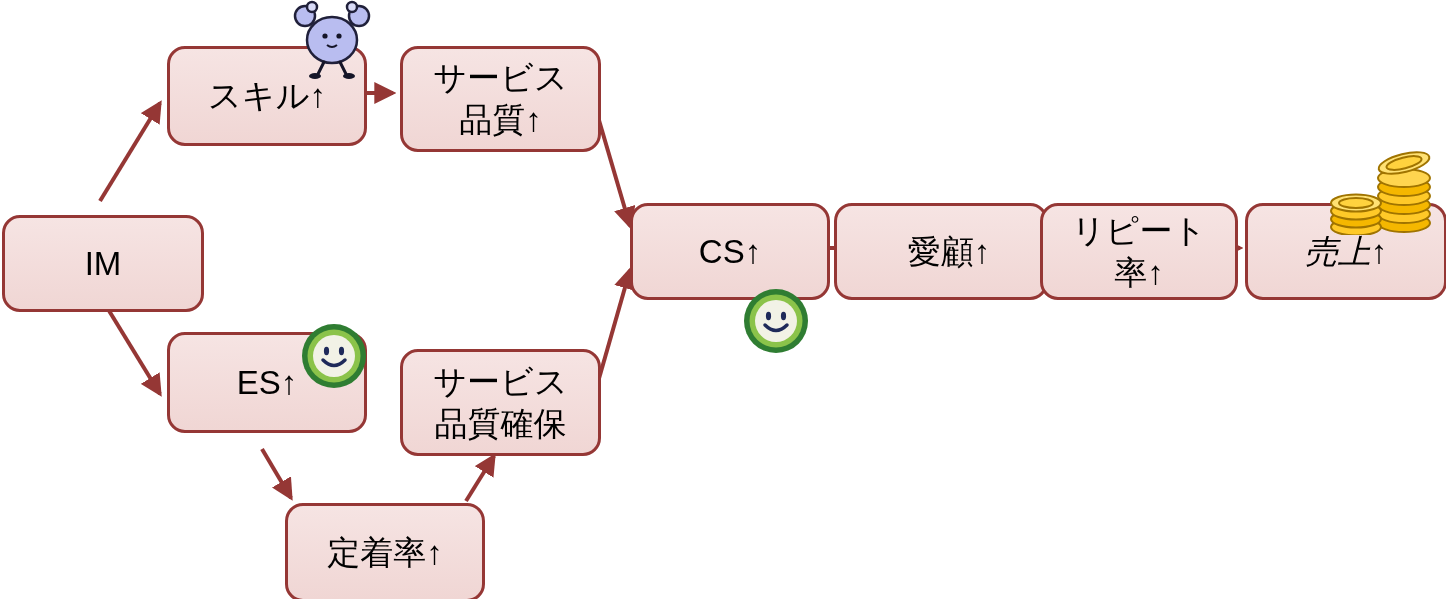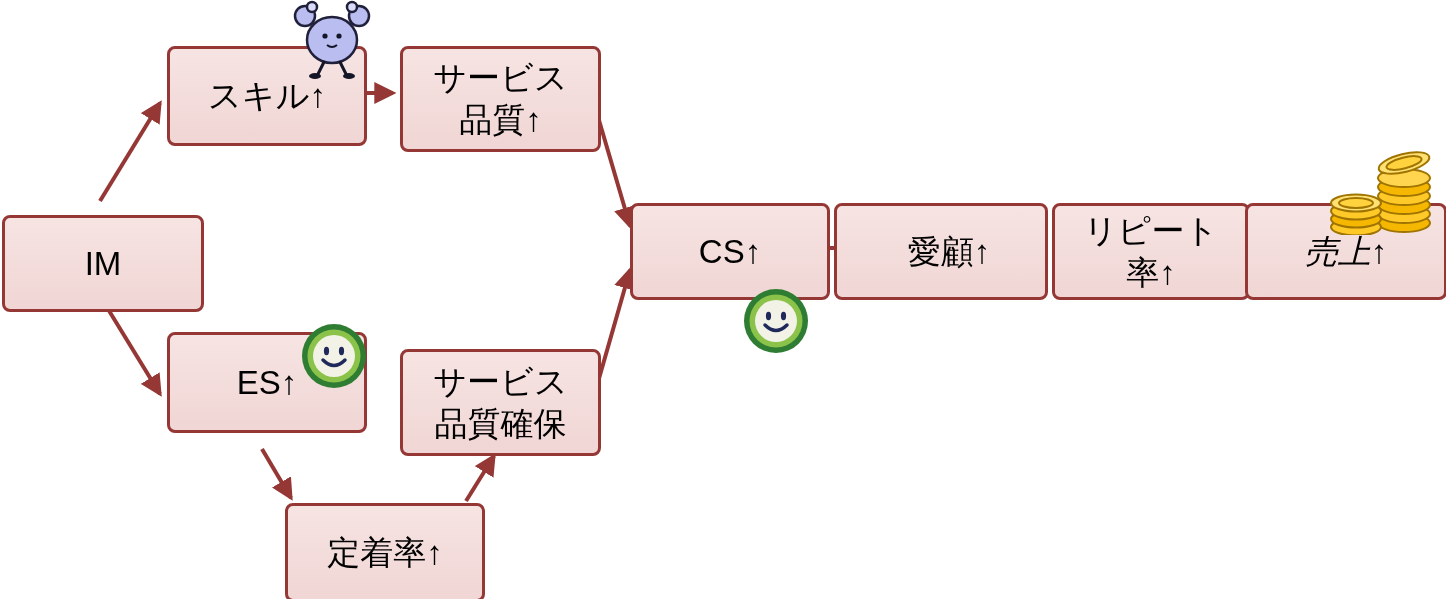--- a/index.html
+++ b/index.html
@@ -8,36 +8,36 @@
     position: relative;
     background: #ffffff;
     font-family: "Liberation Sans", "DejaVu Sans", sans-serif;
     overflow: hidden;
   }
   .edges { position: absolute; left: 0; top: 0; z-index: 1; }
   .node {
     position: absolute; z-index: 2;
     background: linear-gradient(180deg, #f6e4e3 0%, #f0d6d4 100%);
     border: 3px solid #953735;
-    border-radius: 8px;
+    border-radius: 18px;
     display: flex; flex-direction: column;
     align-items: center; justify-content: center;
     font-size: 33px; color: #000000;
     line-height: 1.26; text-align: center;
   }
   .icon { position: absolute; z-index: 3; }
   .node-im        { left: 2px;    top: 215px; width: 196px; height: 91px; }
   .node-skill     { left: 167px;  top: 46px;  width: 194px; height: 94px; }
   .node-sq        { left: 400px;  top: 46px;  width: 195px; height: 100px; }
   .node-es        { left: 167px;  top: 332px; width: 194px; height: 95px; }
   .node-sqa       { left: 400px;  top: 349px; width: 195px; height: 101px; }
   .node-retention { left: 285px;  top: 503px; width: 194px; height: 93px; }
   .node-cs        { left: 630px;  top: 203px; width: 194px; height: 91px; justify-content: center; }
   .node-loyalty   { left: 834px;  top: 203px; width: 192px; height: 91px; padding-left: 16px; }
-  .node-repeat    { left: 1040px; top: 203px; width: 192px; height: 91px; margin-left: 12px; }
+  .node-repeat    { left: 1040px; top: 203px; width: 192px; height: 91px; }
   .node-sales     { left: 1245px; top: 203px; width: 196px; height: 91px; font-style: italic; }
   .icon-muscle    { left: 288px;  top: 0px; }
   .icon-smiley-es { left: 300px;  top: 322px; }
   .icon-smiley-cs { left: 742px;  top: 287px; }
   .icon-coins     { left: 1322px; top: 135px; }
 </style>
 </head>
 <body>
 
 <svg class="edges" width="1446" height="599" viewBox="0 0 1446 599">

